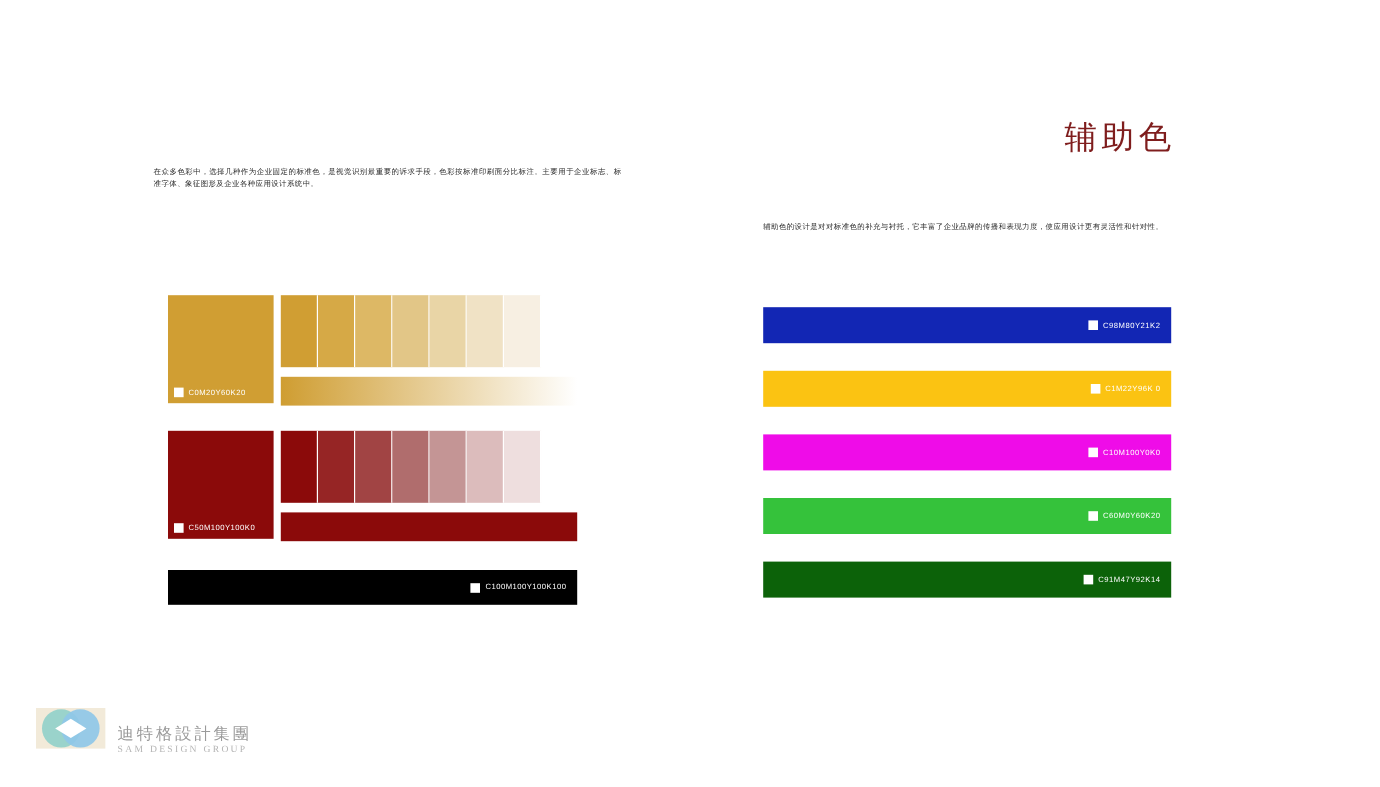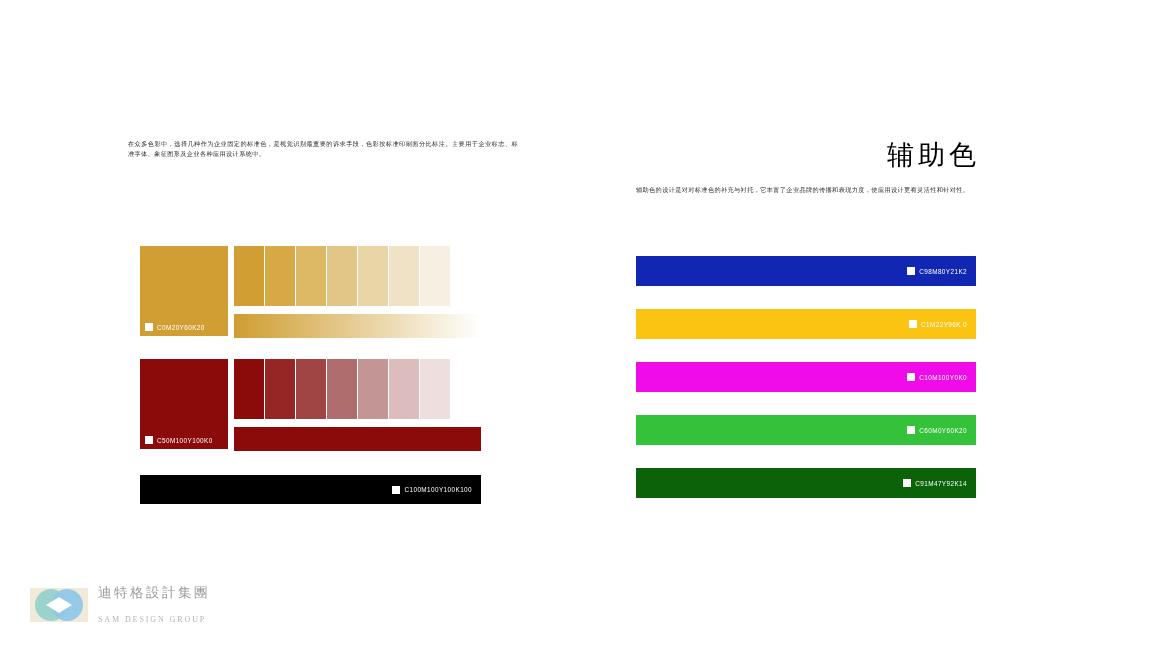--- a/index.html
+++ b/index.html
@@ -28,23 +28,22 @@
   .headline {
     position: absolute;
     left: 780px;
     top: 99px;
     width: 200px;
     text-align: right;
     font-size: 27px;
     line-height: 1.2;
     letter-spacing: 4px;
     font-weight: 400;
-    color: #000000;
-    font-family: "DejaVu Sans", "Liberation Sans", sans-serif;
-    margin-top: 40px;
+    color: #7f1d1d;
+    font-family: "DejaVu Sans", "Liberation Sans", sans-serif;
   }
 
   
   .intro-left {
     position: absolute;
     left: 128px;
     top: 139px;
     width: 390px;
     font-size: 6.2px;
     line-height: 1.65;
@@ -165,21 +164,22 @@
   }
   .logo-mark {
     width: 58px;
     height: 34px;
     flex: 0 0 auto;
   }
   .logo-text {
     display: flex;
     flex-direction: column;
     justify-content: center;
-    gap: 16px;
+    gap: 1px;
+    margin-top: 20px;
   }
   .logo-cn {
     font-size: 13.5px;
     letter-spacing: 2.5px;
     color: #9a9a9a;
     font-family: "DejaVu Sans", "Liberation Sans", sans-serif;
     line-height: 1.1;
   }
   .logo-en {
     font-size: 8px;

